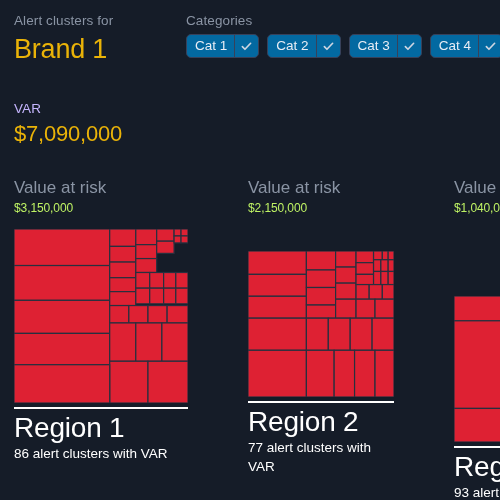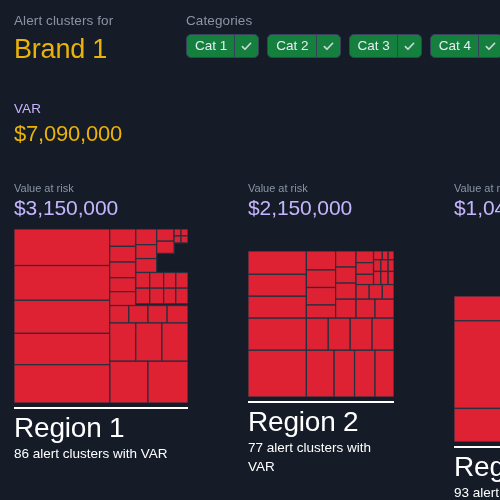--- a/index.html
+++ b/index.html
@@ -25,21 +25,21 @@
     letter-spacing: -.2px; white-space: nowrap; margin-top: 2px;
   }
 
   .pill-row {
     display: flex; flex-direction: row; gap: 8px;
     margin-top: 4px; white-space: nowrap;
   }
   .pill {
     display: flex; align-items: stretch; height: 24px;
     border: 1px solid #37415a; border-radius: 5px;
-    background: #15803d; flex: 0 0 auto;
+    background: #0369a1; flex: 0 0 auto;
   }
   .pill-label {
     display: flex; align-items: center; padding: 0 7px 0 8px;
     font-size: 13.5px; color: #e8edf5; line-height: 22px;
   }
   .pill-check {
     display: flex; align-items: center; justify-content: center;
     width: 24px; border-left: 1px solid #37415a;
     color: #cfd6e2; font-size: 12px;
   }
@@ -57,25 +57,25 @@
   }
 
   
   .cards {
     position: absolute; left: 14px; top: 180px;
     display: flex; flex-direction: row; gap: 60px;
     width: 700px;
   }
   .card { width: 174px; flex: 0 0 auto; }
   .card-caption {
-    font-size: 11px; color: #8a94a4; line-height: 16px;
+    font-size: 17px; color: #8a94a4; line-height: 16px;
     white-space: nowrap;
   }
   .card-value {
-    font-size: 21px; color: #c4b5fd; line-height: 24px;
+    font-size: 12px; color: #bef264; line-height: 24px;
     white-space: nowrap; letter-spacing: -.1px;
   }
 
   .tm-wrap { margin-top: 9px; }
   .treemap {
     position: relative; width: 174px;
     background: #151c28; display: block;
   }
   .treemap svg { display: block; }
 

